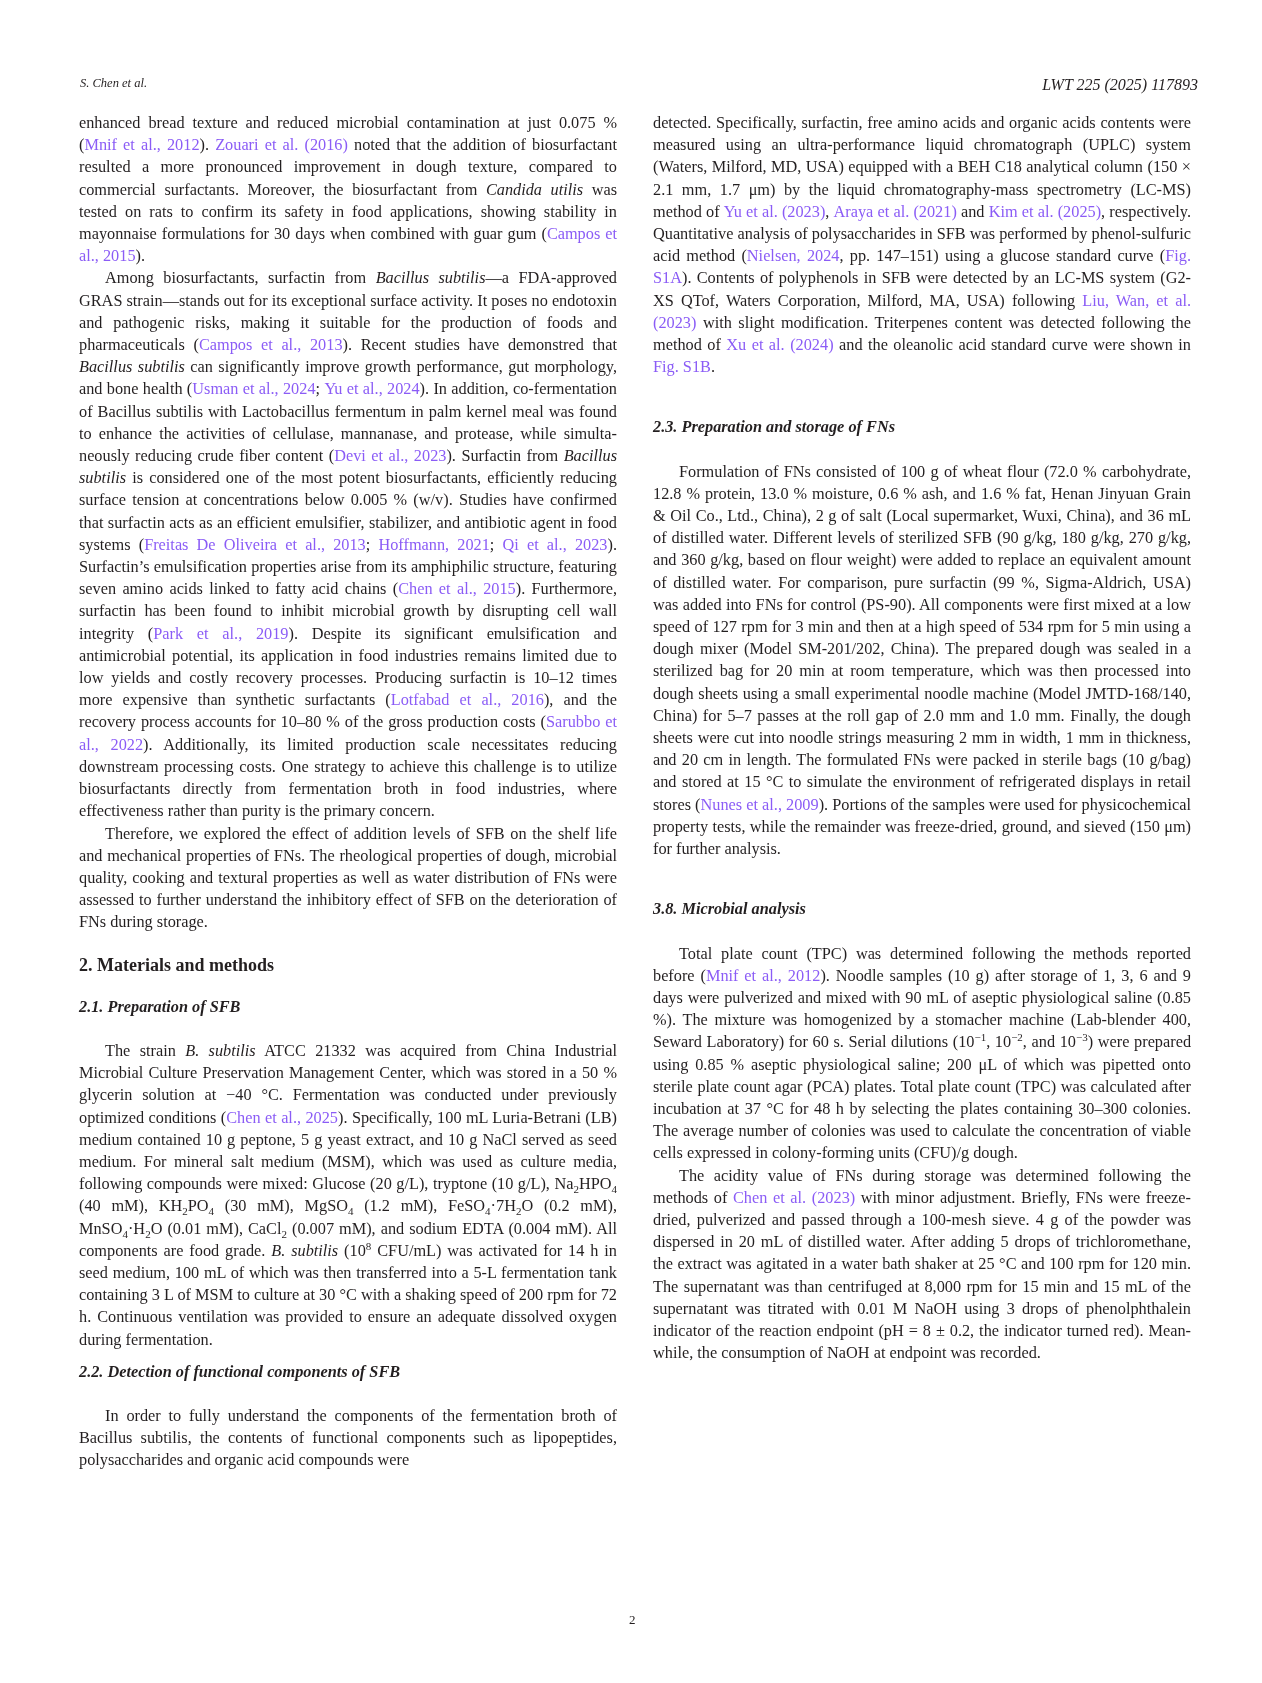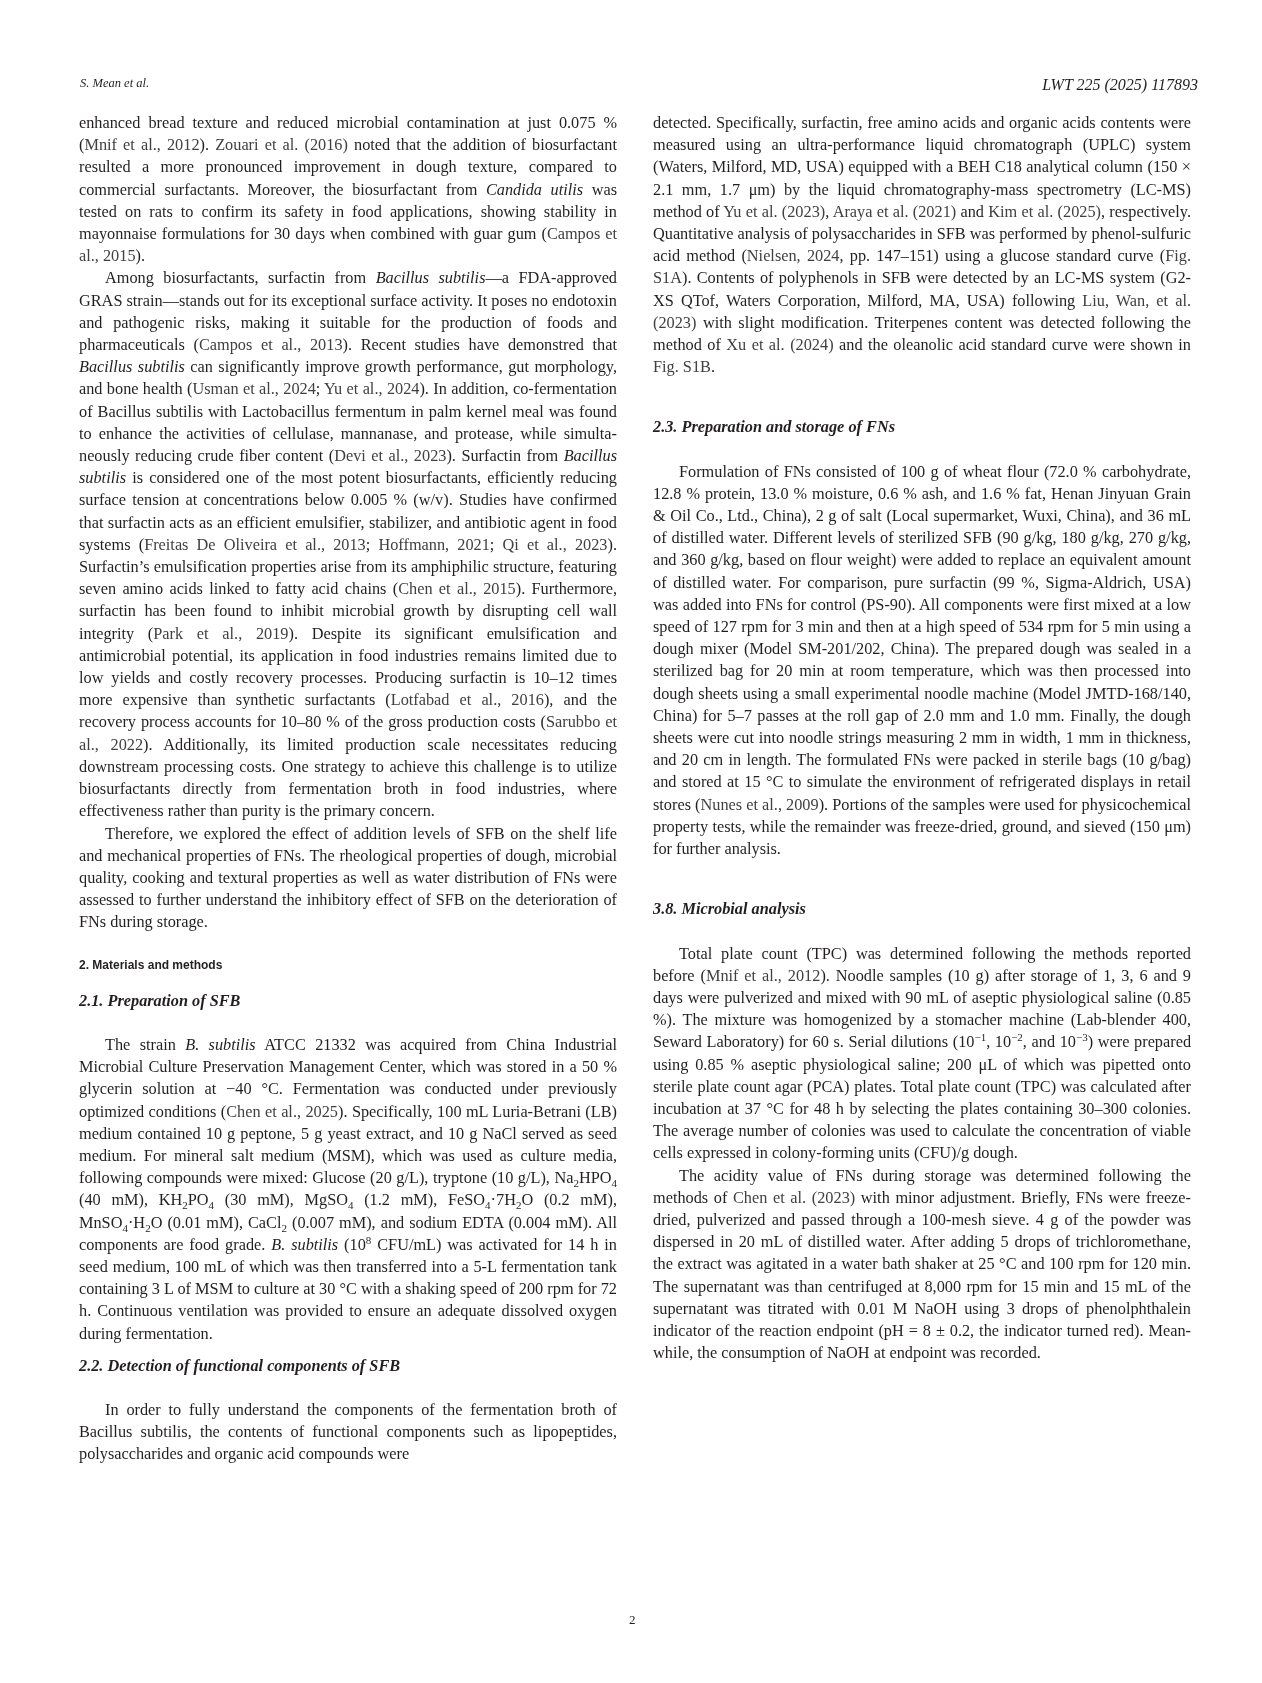--- a/index.html
+++ b/index.html
@@ -5,32 +5,32 @@
   html, body { margin:0; padding:0; background:#ffffff; }
   body { width:1262px; height:1683px; position:relative; overflow:hidden;
          font-family:"Liberation Serif","DejaVu Serif",serif; color:#231f20; }
   .running-left { position:absolute; left:80px; top:76px; font-size:12.5px; font-style:italic; }
   .running-right { position:absolute; right:64px; top:76px; font-size:16px; font-style:italic; }
   .col { position:absolute; top:112px; width:538px; font-size:16.3px; line-height:22.2px; text-align:justify; hyphens:auto; }
   .col-left { left:79px; }
   .col-right { left:653px; }
   p { margin:0; text-indent:26px; }
   p.noindent { text-indent:0; }
-  .sec-title { font-weight:bold; font-family:Liberation Sans, sans-serif; font-size:12px; margin:20px 0 14px 0; }
+  .sec-title { font-weight:bold; font-family:Liberation Serif, serif; font-size:18px; margin:20px 0 20px 0; }
   .subsec-title { font-style:italic; font-size:16.3px; margin:10px 0 22px 0;font-weight:bold; }
   .subsec-title.gap-big { margin-top:38px; }
-  .link { color:#404040; }
+  .link { color:#8b5cf6;font-family:Liberation Serif, serif; }
   i { font-style:italic; }
   sub, sup { font-size:11px; line-height:0; }
   .page-num { position:absolute; left:629px; top:1612px; font-size:13px; }
 </style>
 </head>
 <body>
 
-<div class="running-left">S. Mean et al.</div>
+<div class="running-left">S. Chen et al.</div>
 <div class="running-right">LWT 225 (2025) 117893</div>
 
 <div class="col col-left">
   <p class="noindent"><span>enhanced bread texture and reduced microbial contamination at just 0.075 % (</span><a class="link">Mnif et al., 2012</a><span>). </span><a class="link">Zouari et al. (2016)</a><span> noted that the addition of biosurfactant resulted a more pronounced improvement in dough texture, compared to commercial surfactants. Moreover, the bio­surfactant from </span><i>Candida utilis</i><span> was tested on rats to confirm its safety in food applications, showing stability in mayonnaise formulations for 30 days when combined with guar gum (</span><a class="link">Campos et al., 2015</a><span>).</span></p>
 
   <p><span>Among biosurfactants, surfactin from </span><i>Bacillus subtilis</i><span>—a FDA-approved GRAS strain—stands out for its exceptional surface activity. It poses no endotoxin and pathogenic risks, making it suitable for the production of foods and pharmaceuticals (</span><a class="link">Campos et al., 2013</a><span>). Recent studies have demonstred that </span><i>Bacillus subtilis</i><span> can significantly improve growth performance, gut morphology, and bone health (</span><a class="link">Usman et al., 2024</a><span>; </span><a class="link">Yu et al., 2024</a><span>). In addition, co-fermentation of Bacillus subtilis with Lactobacillus fermentum in palm kernel meal was found to enhance the activities of cellulase, mannanase, and protease, while simulta­neously reducing crude fiber content (</span><a class="link">Devi et al., 2023</a><span>). Surfactin from </span><i>Bacillus subtilis</i><span> is considered one of the most potent biosurfactants, efficiently reducing surface tension at concentrations below 0.005 % (w/v). Studies have confirmed that surfactin acts as an efficient emul­sifier, stabilizer, and antibiotic agent in food systems (</span><a class="link">Freitas De Oliveira et al., 2013</a><span>; </span><a class="link">Hoffmann, 2021</a><span>; </span><a class="link">Qi et al., 2023</a><span>). Surfactin’s emulsification properties arise from its amphiphilic structure, featuring seven amino acids linked to fatty acid chains (</span><a class="link">Chen et al., 2015</a><span>). Furthermore, sur­factin has been found to inhibit microbial growth by disrupting cell wall integrity (</span><a class="link">Park et al., 2019</a><span>). Despite its significant emulsification and antimicrobial potential, its application in food industries remains limited due to low yields and costly recovery processes. Producing surfactin is 10–12 times more expensive than synthetic surfactants (</span><a class="link">Lotfabad et al., 2016</a><span>), and the recovery process accounts for 10–80 % of the gross production costs (</span><a class="link">Sarubbo et al., 2022</a><span>). Additionally, its limited production scale necessitates reducing downstream processing costs. One strategy to achieve this challenge is to utilize biosurfactants directly from fermentation broth in food industries, where effectiveness rather than purity is the primary concern.</span></p>
 
   <p>Therefore, we explored the effect of addition levels of SFB on the shelf life and mechanical properties of FNs. The rheological properties of dough, microbial quality, cooking and textural properties as well as water distribution of FNs were assessed to further understand the inhibitory effect of SFB on the deterioration of FNs during storage.</p>
 
   <div class="sec-title">2.  Materials and methods</div>

